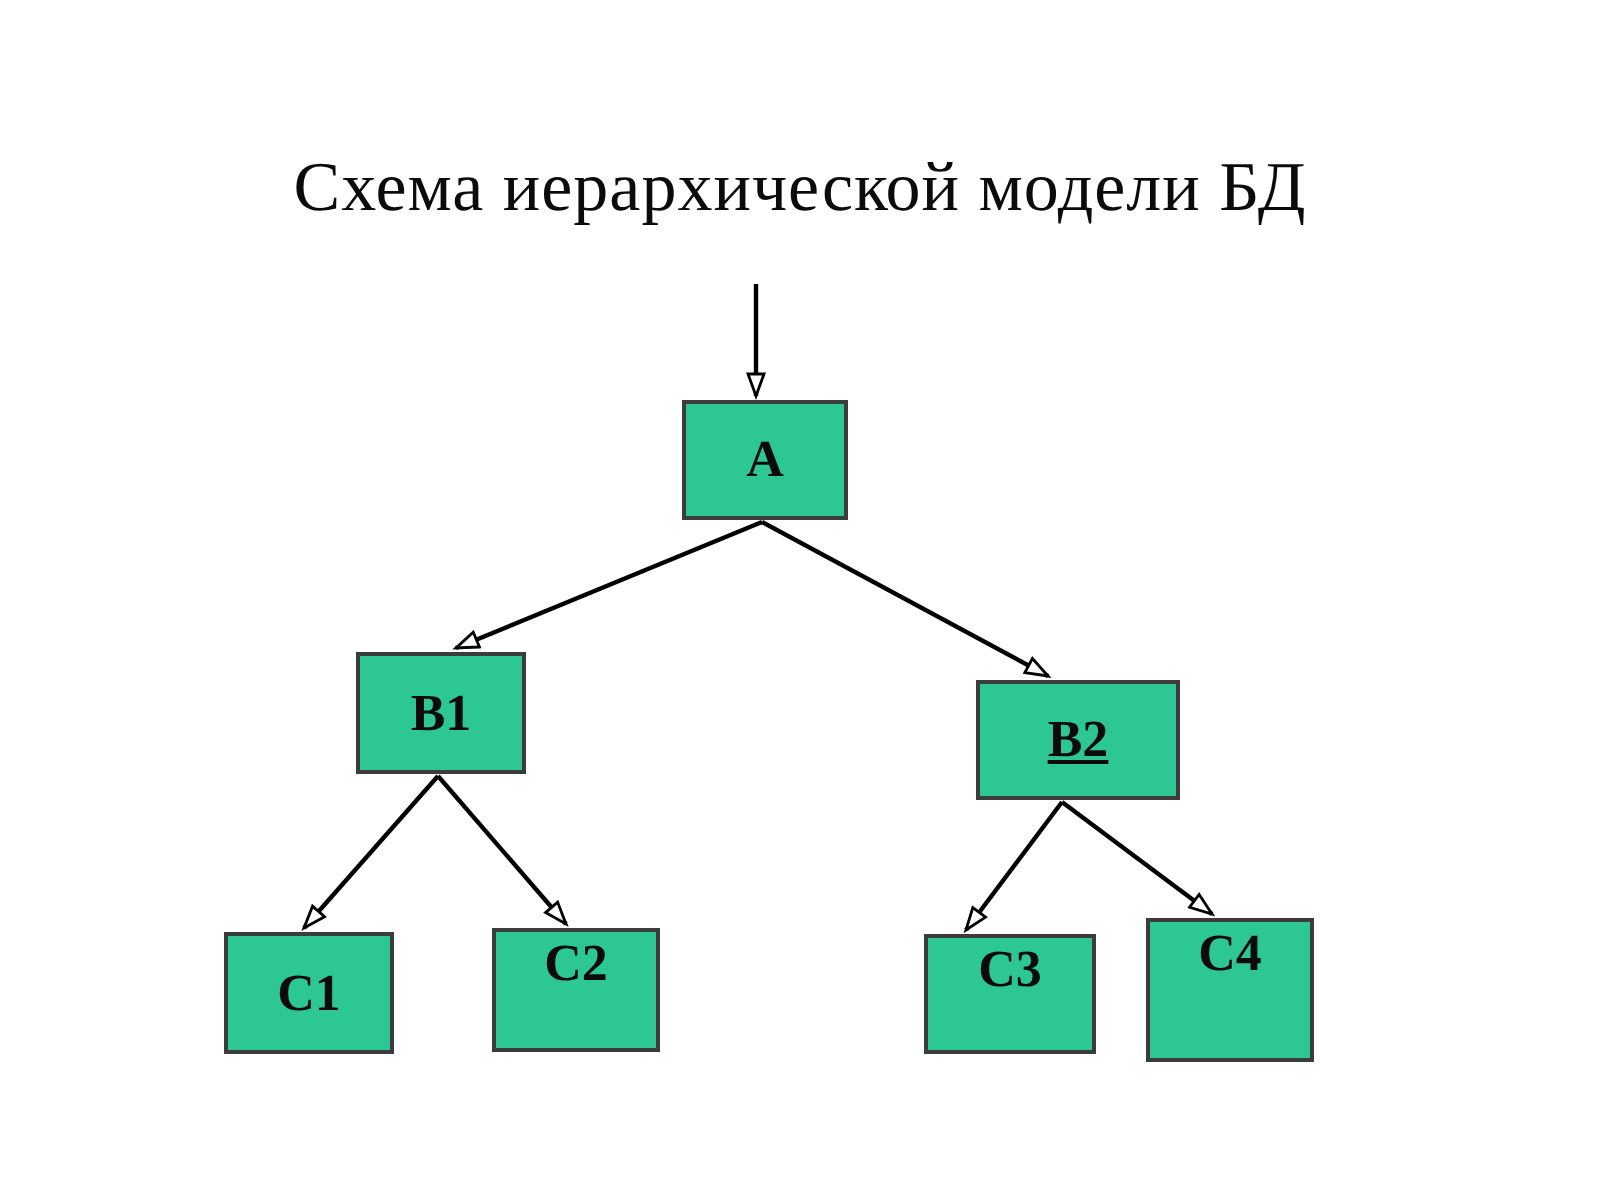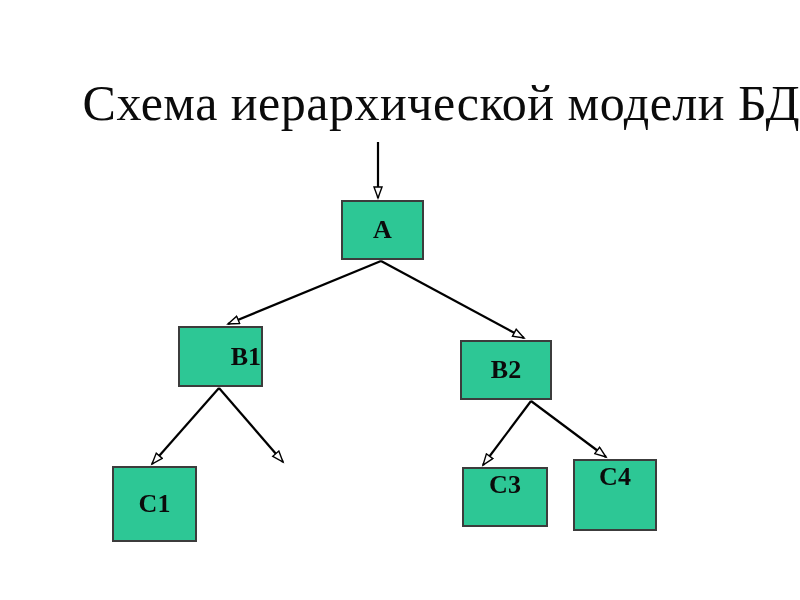--- a/index.html
+++ b/index.html
@@ -14,23 +14,23 @@
     background: var(--background, #ffffff);
     overflow: hidden;
     font-family: "Liberation Serif", serif;
   }
   .title {
     position: absolute;
     top: 74px;
     left: 0;
     width: 100%;
     margin: 0;
-    text-align: right;
+    text-align: center;
     font-family: "Liberation Serif", serif;
-    font-size: 50px;
+    font-size: 35px;
     font-weight: 400;
     color: #0b0b0b;
     letter-spacing: 0.5px;
     white-space: nowrap;
   }
   .edges {
     position: absolute;
     left: 0;
     top: 0;
     width: 800px;
@@ -50,23 +50,23 @@
     font-size: 26px;
   }
   .node.label-top {
     align-items: flex-start;
   }
   .node.label-top span {
     margin-top: 1px;
   }
   
   .node-a  { left: 341px; top: 200px; width: 83px; height: 60px; }
-  .node-b1 { left: 178px; top: 326px; width: 85px; height: 61px; justify-content: flex-end; }
-  .node-b2 { left: 460px; top: 340px; width: 92px; height: 60px; }
-  .node-c1 { left: 112px; top: 466px; width: 85px; height: 76px; }
+  .node-b1 { left: 178px; top: 326px; width: 85px; height: 61px; }
+  .node-b2 { left: 488px; top: 340px; width: 102px; height: 60px; text-decoration: underline; }
+  .node-c1 { left: 112px; top: 466px; width: 85px; height: 61px; }
   .node-c2 { left: 246px; top: 464px; width: 84px; height: 62px; }
   .node-c3 { left: 462px; top: 467px; width: 86px; height: 60px; }
   .node-c4 { left: 573px; top: 459px; width: 84px; height: 72px; }
 </style>
 </head>
 <body>
 
 <div class="slide">
 
   <h1 class="title">Схема иерархической модели БД</h1>
@@ -93,20 +93,23 @@
   </div>
   <div class="node node-b1">
     <span>B1</span>
   </div>
   <div class="node node-b2">
     <span>B2</span>
   </div>
   <div class="node node-c1">
     <span>C1</span>
   </div>
+  <div class="node node-c2 label-top">
+    <span>C2</span>
+  </div>
   <div class="node node-c3 label-top">
     <span>C3</span>
   </div>
   <div class="node node-c4 label-top">
     <span>C4</span>
   </div>
 
 </div>
 
 </body></html>

